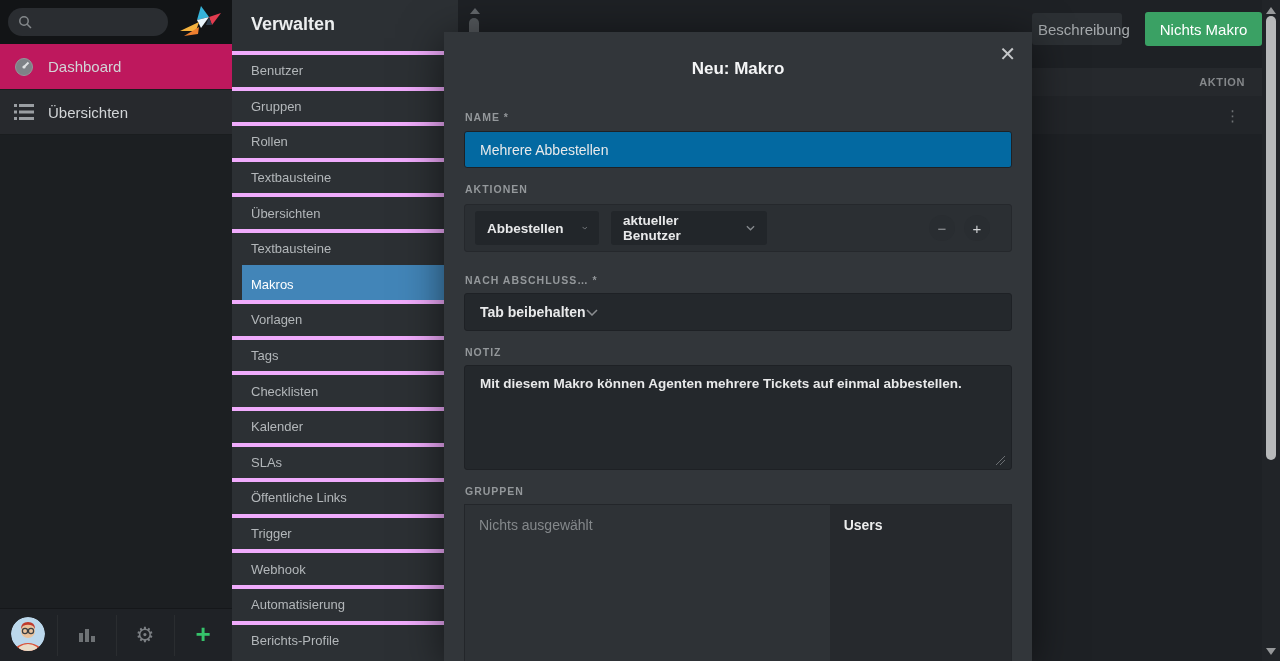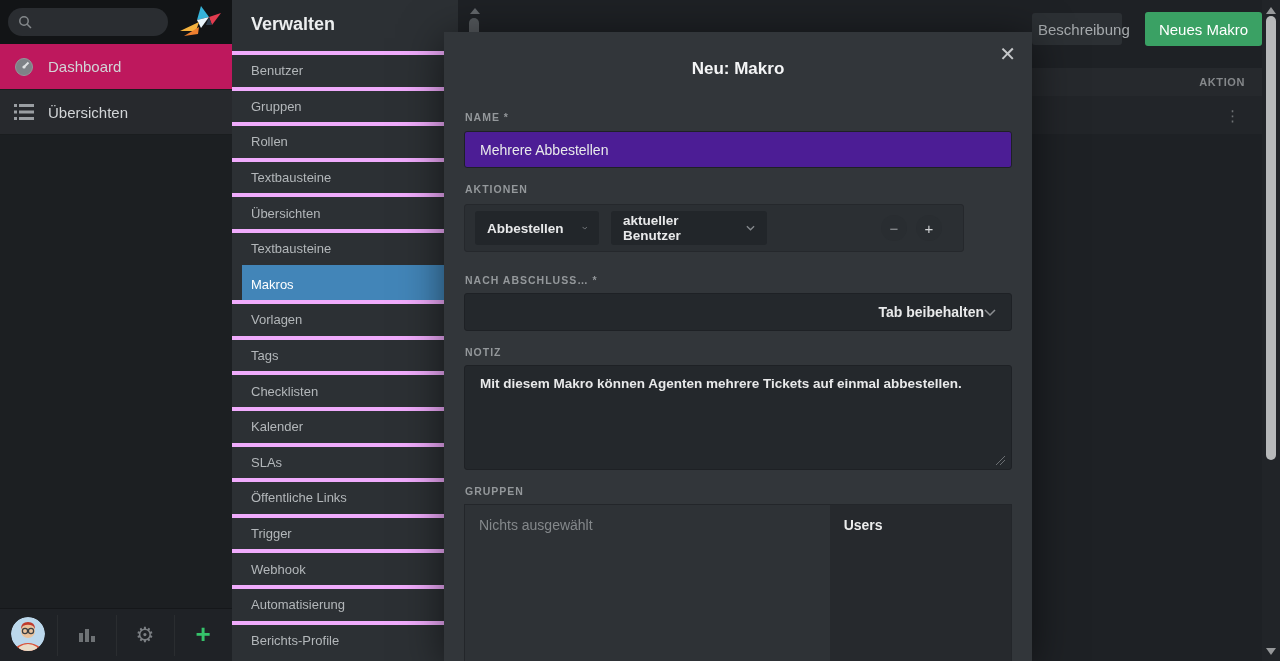--- a/index.html
+++ b/index.html
@@ -57,57 +57,57 @@
          border-right:5px solid transparent;border-top:7px solid #96989a;cursor:pointer;}
   .sb-thumb{position:absolute;left:4px;top:16px;width:10px;height:444px;border-radius:5px;background:#b7b9ba;cursor:pointer;}
 
   
   .modal{position:absolute;left:444px;top:32px;width:588px;height:629px;background:#32363a;z-index:5;
          box-shadow:0 6px 40px rgba(0,0,0,.55);overflow:hidden;}
   .modal-close{position:absolute;right:16px;top:12px;color:#c6c8ca;font-size:20px;cursor:pointer;line-height:1;}
   .modal-title{position:absolute;left:0;top:27px;width:100%;text-align:center;color:#f4f5f6;font-size:17px;font-weight:bold;}
   .flabel{position:absolute;left:21px;color:#94989b;font-size:10.5px;font-weight:bold;letter-spacing:1px;}
   .lbl-name{top:79px;}  .lbl-actions{top:151px;}  .lbl-after{top:242px;}  .lbl-note{top:314px;}  .lbl-groups{top:453px;}
-  .txt-input{position:absolute;left:20px;top:99px;width:548px;height:37px;background:#4c1d95;border:1px solid #1e2125;
+  .txt-input{position:absolute;left:20px;top:99px;width:548px;height:37px;background:#0369a1;border:1px solid #1e2125;
          border-radius:3px;color:#e9eaeb;font-size:14px;padding:0 15px;box-sizing:border-box;outline:none;
          font-family:"Liberation Sans", sans-serif;}
-  .actions-box{position:absolute;left:20px;top:172px;width:500px;height:48px;background:#2b2f33;border:1px solid #25282c;
+  .actions-box{position:absolute;left:20px;top:172px;width:548px;height:48px;background:#2b2f33;border:1px solid #25282c;
          border-radius:3px;box-sizing:border-box;}
   .mini-select{position:absolute;top:6px;height:34px;background:#22262a;border-radius:3px;display:flex;align-items:center;
          padding:0 12px;box-sizing:border-box;color:#e8e9ea;font-size:13.5px;font-weight:bold;cursor:pointer;gap:18px;}
   .ms-attr{left:10px;width:124px;justify-content:space-between;}
   .ms-val{left:146px;width:156px;}
   .round-btn{position:absolute;top:10px;width:26px;height:26px;border-radius:50%;background:#292d31;border:none;
          display:flex;align-items:center;justify-content:center;font-size:15px;cursor:pointer;
          font-family:"Liberation Sans", sans-serif;line-height:1;}
   .rb-minus{right:56px;color:#9b9ea1;}
   .rb-plus{right:21px;color:#d2d4d6;}
   .full-select{position:absolute;left:20px;top:261px;width:548px;height:38px;background:#24282c;border:1px solid #1e2125;
-         border-radius:3px;display:flex;align-items:center;justify-content:flex-end;padding:0 15px;
+         border-radius:3px;display:flex;align-items:center;justify-content:flex-start;padding:0 15px;
          box-sizing:border-box;color:#e9eaeb;font-size:14px;font-weight:bold;cursor:pointer;}
   .note-area{position:absolute;left:20px;top:333px;width:548px;height:105px;background:#24282c;border:1px solid #1e2125;
          border-radius:3px;box-sizing:border-box;padding:10px 15px;color:#e8e9ea;font-size:13.5px;resize:none;outline:none;
          font-family:"Liberation Sans", sans-serif;font-weight:bold;}
   .grip{position:absolute;left:552px;top:424px;pointer-events:none;}
   .dual-list{position:absolute;left:20px;top:472px;width:548px;height:189px;border:1px solid #23262a;
          box-sizing:border-box;display:flex;}
   .dl-left{width:366px;background:#2e3236;padding:12px 14px;box-sizing:border-box;color:#84888b;font-size:14px;}
   .dl-right{width:182px;background:#26292d;padding:12px 14px;box-sizing:border-box;}
   .group-option{color:#eceded;font-size:14px;font-weight:bold;cursor:pointer;}
 </style>
 </head>
 <body>
 
 <div id="app">
 
   <div class="main">
     <div class="mini-scroll-up"></div>
     <div class="mini-scroll-thumb"></div>
     <button class="btn-desc">Beschreibung</button>
-    <button class="btn-new">Neues Makro</button>
+    <button class="btn-new">Nichts Makro</button>
     <div class="table-head">
       <span>AKTION</span>
     </div>
     <div class="table-row">
       <span class="dots">⋮</span>
     </div>
   </div>
 
   <div class="admsb">
     <h1>Verwalten</h1>

